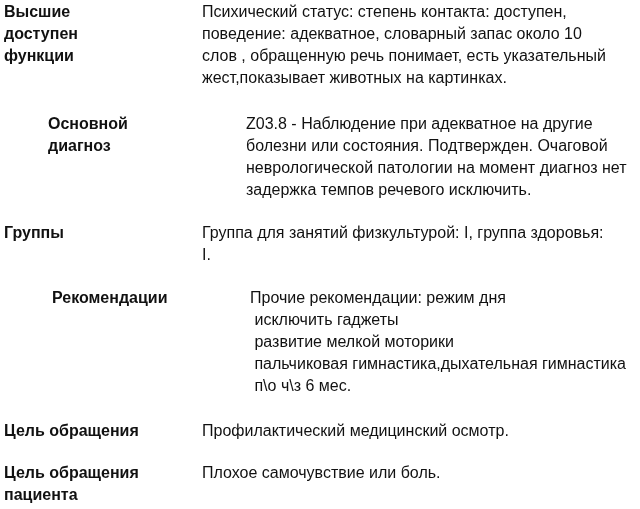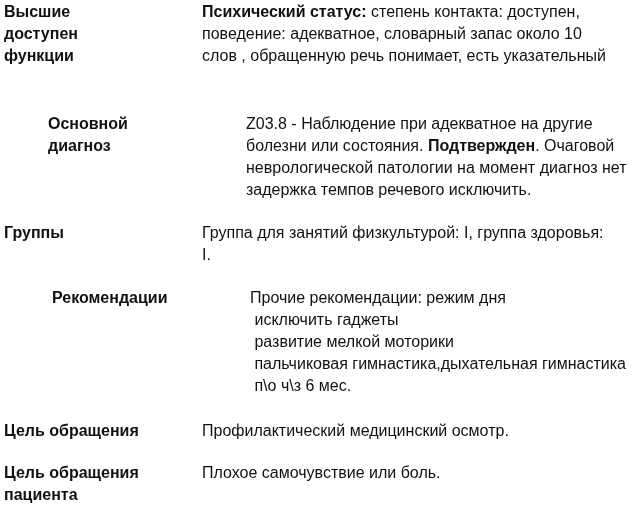--- a/index.html
+++ b/index.html
@@ -30,38 +30,39 @@
       width: 198px;
       padding-left: 4px;
       font-weight: bold;
       box-sizing: border-box;
       flex: 0 0 202px;
     }
     .value {
       flex: 1 1 auto;
       padding-right: 6px;
     }
-    .value b { font-weight: bold; margin-top: 39px; }
+    .value b { font-weight: normal; margin-top: 39px; }
     .line { display: block; white-space: pre; }
   </style>
 </head>
 <body>
 
 <div class="record">
 
   <div class="row" style="top:1px;">
     <div class="label">
       <span class="line">Высшие</span>
       <span class="line">доступен</span>
       <span class="line">функции</span>
     </div>
     <div class="value">
       <span class="line"><b>Психический статус:</b><span> степень контакта: доступен,</span></span>
       <span class="line">поведение: адекватное, словарный запас около 10</span>
       <span class="line">слов , обращенную речь понимает, есть указательный</span>
+      <span class="line">жест,показывает животных на картинках.</span>
     </div>
   </div>
 
   <div class="row" style="top:113px;padding-left:44px;">
     <div class="label">
       <span class="line">Основной</span>
       <span class="line">диагноз</span>
     </div>
     <div class="value">
       <span class="line">Z03.8 - Наблюдение при адекватное на другие</span>

